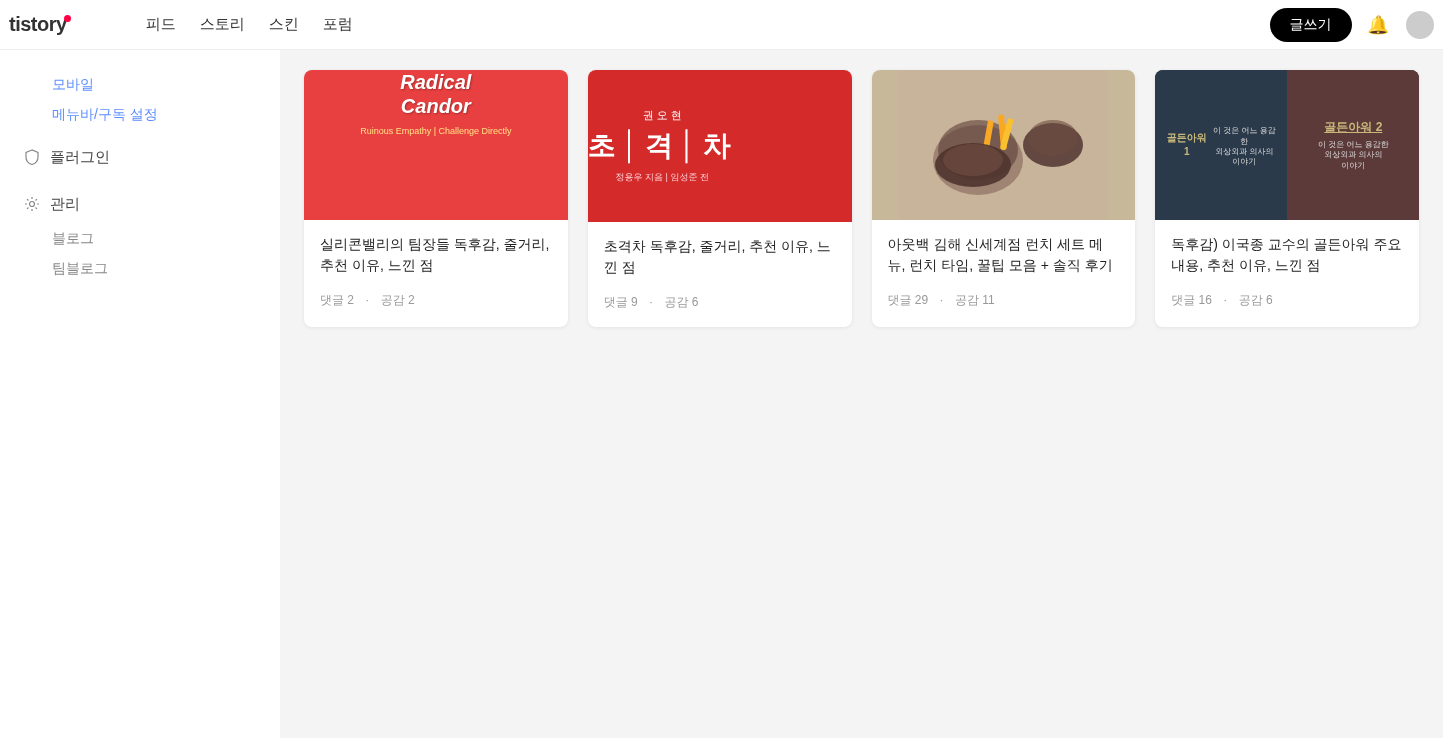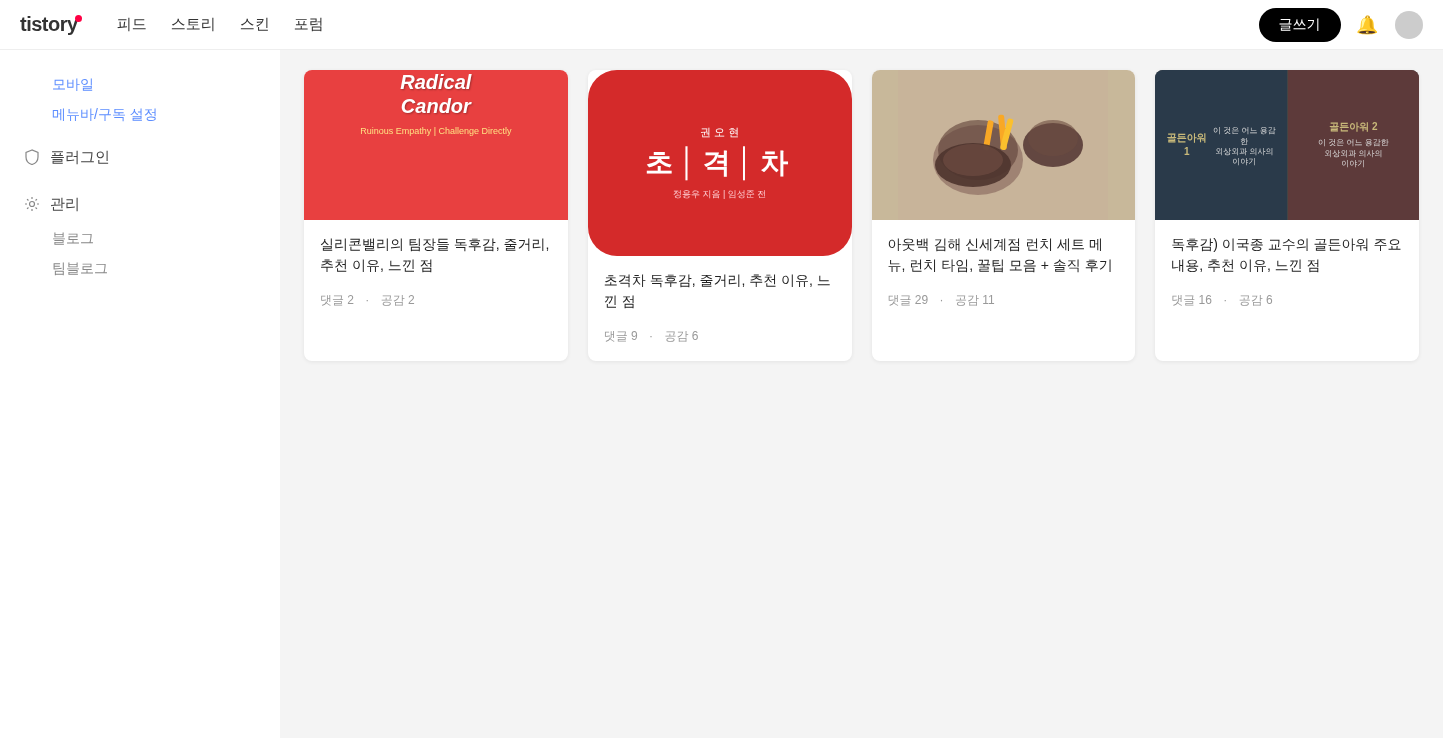--- a/index.html
+++ b/index.html
@@ -6,23 +6,24 @@
     body { font-family: -apple-system, BlinkMacSystemFont, 'Segoe UI', sans-serif; background: #f4f4f4; }
 
     
     .header {
       position: fixed;
       top: 0; left: 0; right: 0;
       height: 50px;
       background: #fff;
       display: flex;
       align-items: center;
-      padding: 0 20px;
+      padding: 0 9px;
       z-index: 100;
       border-bottom: 1px solid #eee;
+      gap: 40px;
     }
     .logo {
       display: flex;
       align-items: center;
       margin-right: 32px;
       text-decoration: none;
     }
     .logo-text {
       font-size: 20px;
       font-weight: 700;
@@ -171,25 +172,24 @@
       height: 150px;
       display: flex;
       justify-content: center;
       position: relative;
       overflow: hidden;
     }
 
     
     .chogyeokcha-bg {
       background: #d42a2a;
-      height: 186px;
-      display: flex;
-      align-items: center;
-      justify-content: center;
-      border-radius: 29px;
+      height: 152px;
+      display: flex;
+      align-items: center;
+      justify-content: flex-start;
     }
 
     
     .food-bg {
       background: #c8b89a;
       height: 150px;
       display: flex;
       align-items: center;
       justify-content: center;
       overflow: hidden;
@@ -333,21 +333,21 @@
           </div>
         </div>
 
         <div class="card">
           <div class="book-bg">
             <div style="flex:1; background:#2a3a4a; display:flex; flex-direction:row; align-items:center; justify-content:center; padding:8px;">
               <div style="color:#c8b97a; font-size:10px; text-align:center; line-height:1.4; font-weight:600;">골든아워 1</div>
               <div style="color:#ddd; font-size:8px; text-align:center; margin-top:4px; line-height:1.3;">이 것은 어느 용감한<br>외상외과 의사의<br>이야기</div>
             </div>
             <div style="flex:1; background:#5d3a3a; display:flex; flex-direction:column; align-items:center; justify-content:center; padding:8px; border-left:1px solid #444;">
-              <div style="color:#c8b97a; font-size:10px; text-align:right; line-height:1.4; font-weight:600;">골든아워 2</div>
+              <div style="color:#c8b97a; font-size:12px; text-align:right; line-height:1.4; font-weight:600;text-decoration:underline;">골든아워 2</div>
               <div style="color:#ddd; font-size:8px; text-align:center; margin-top:4px; line-height:1.3;">이 것은 어느 용감한<br>외상외과 의사의<br>이야기</div>
             </div>
           </div>
           <div class="card-body">
             <div class="card-title">독후감) 이국종 교수의 골든아워 주요 내용, 추천 이유, 느낀 점</div>
             <div class="card-meta">
               <span>댓글 16</span>
               <span>·</span>
               <span>공감 6</span>
             </div>

